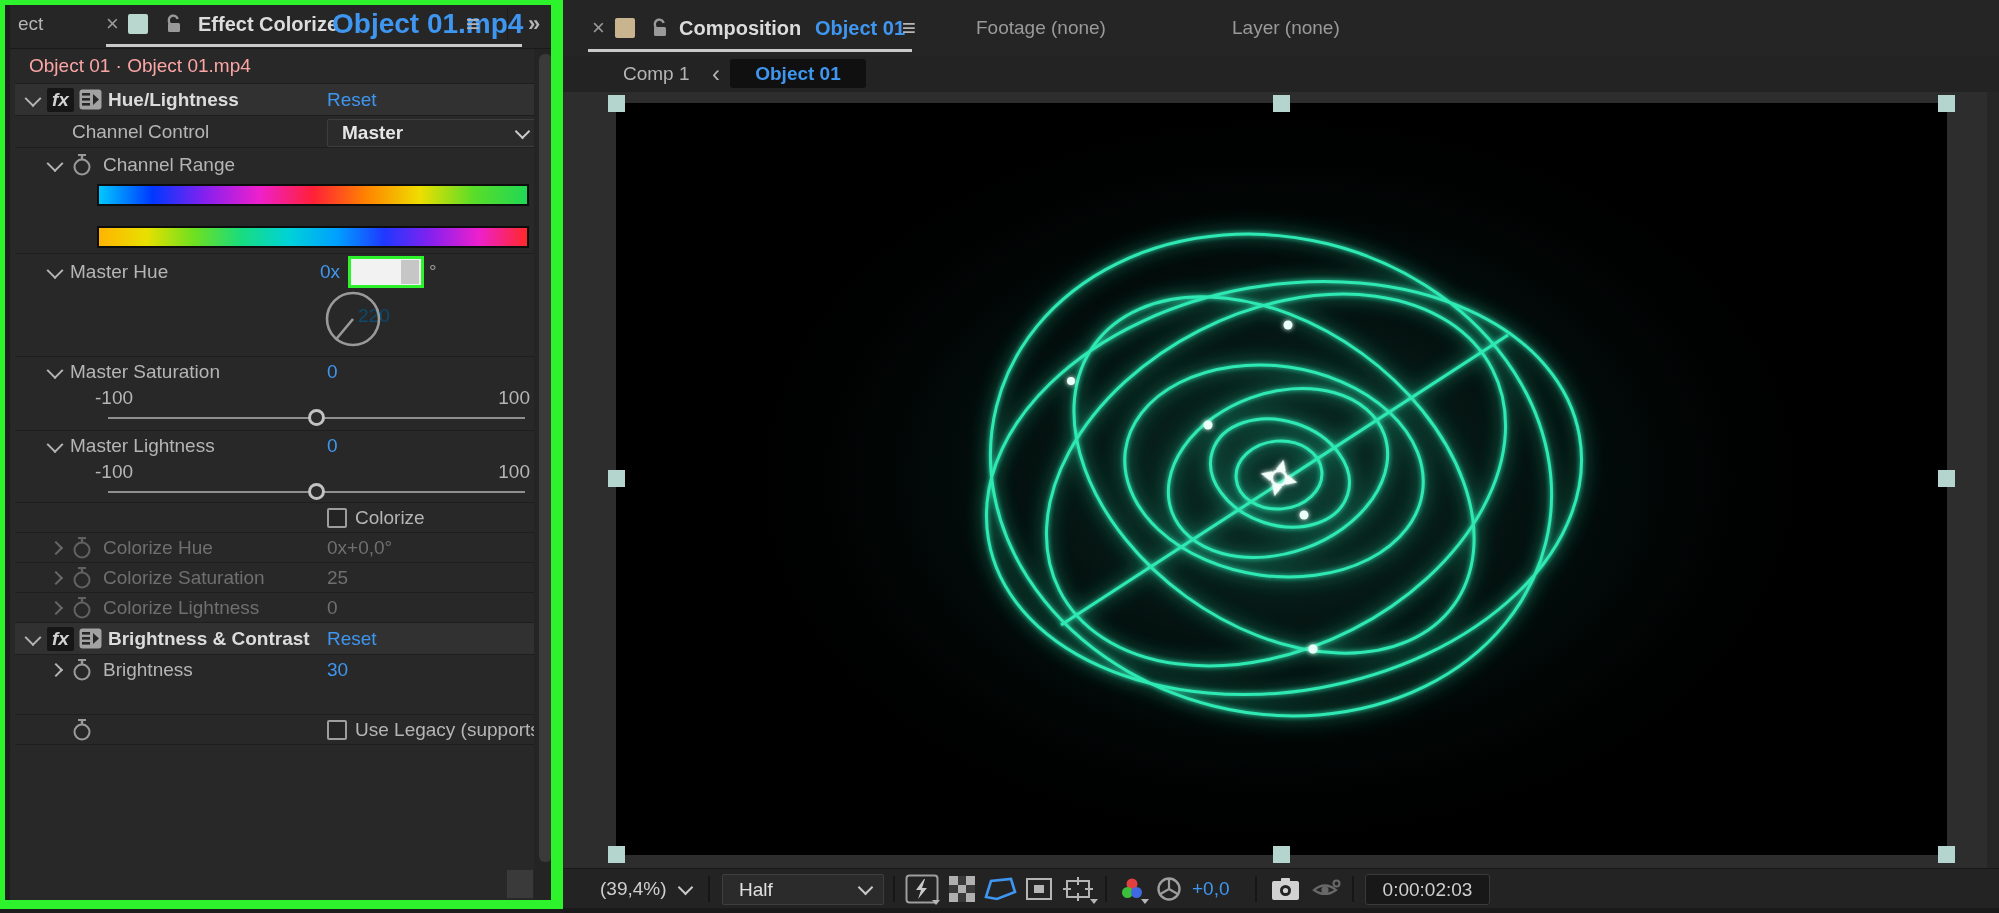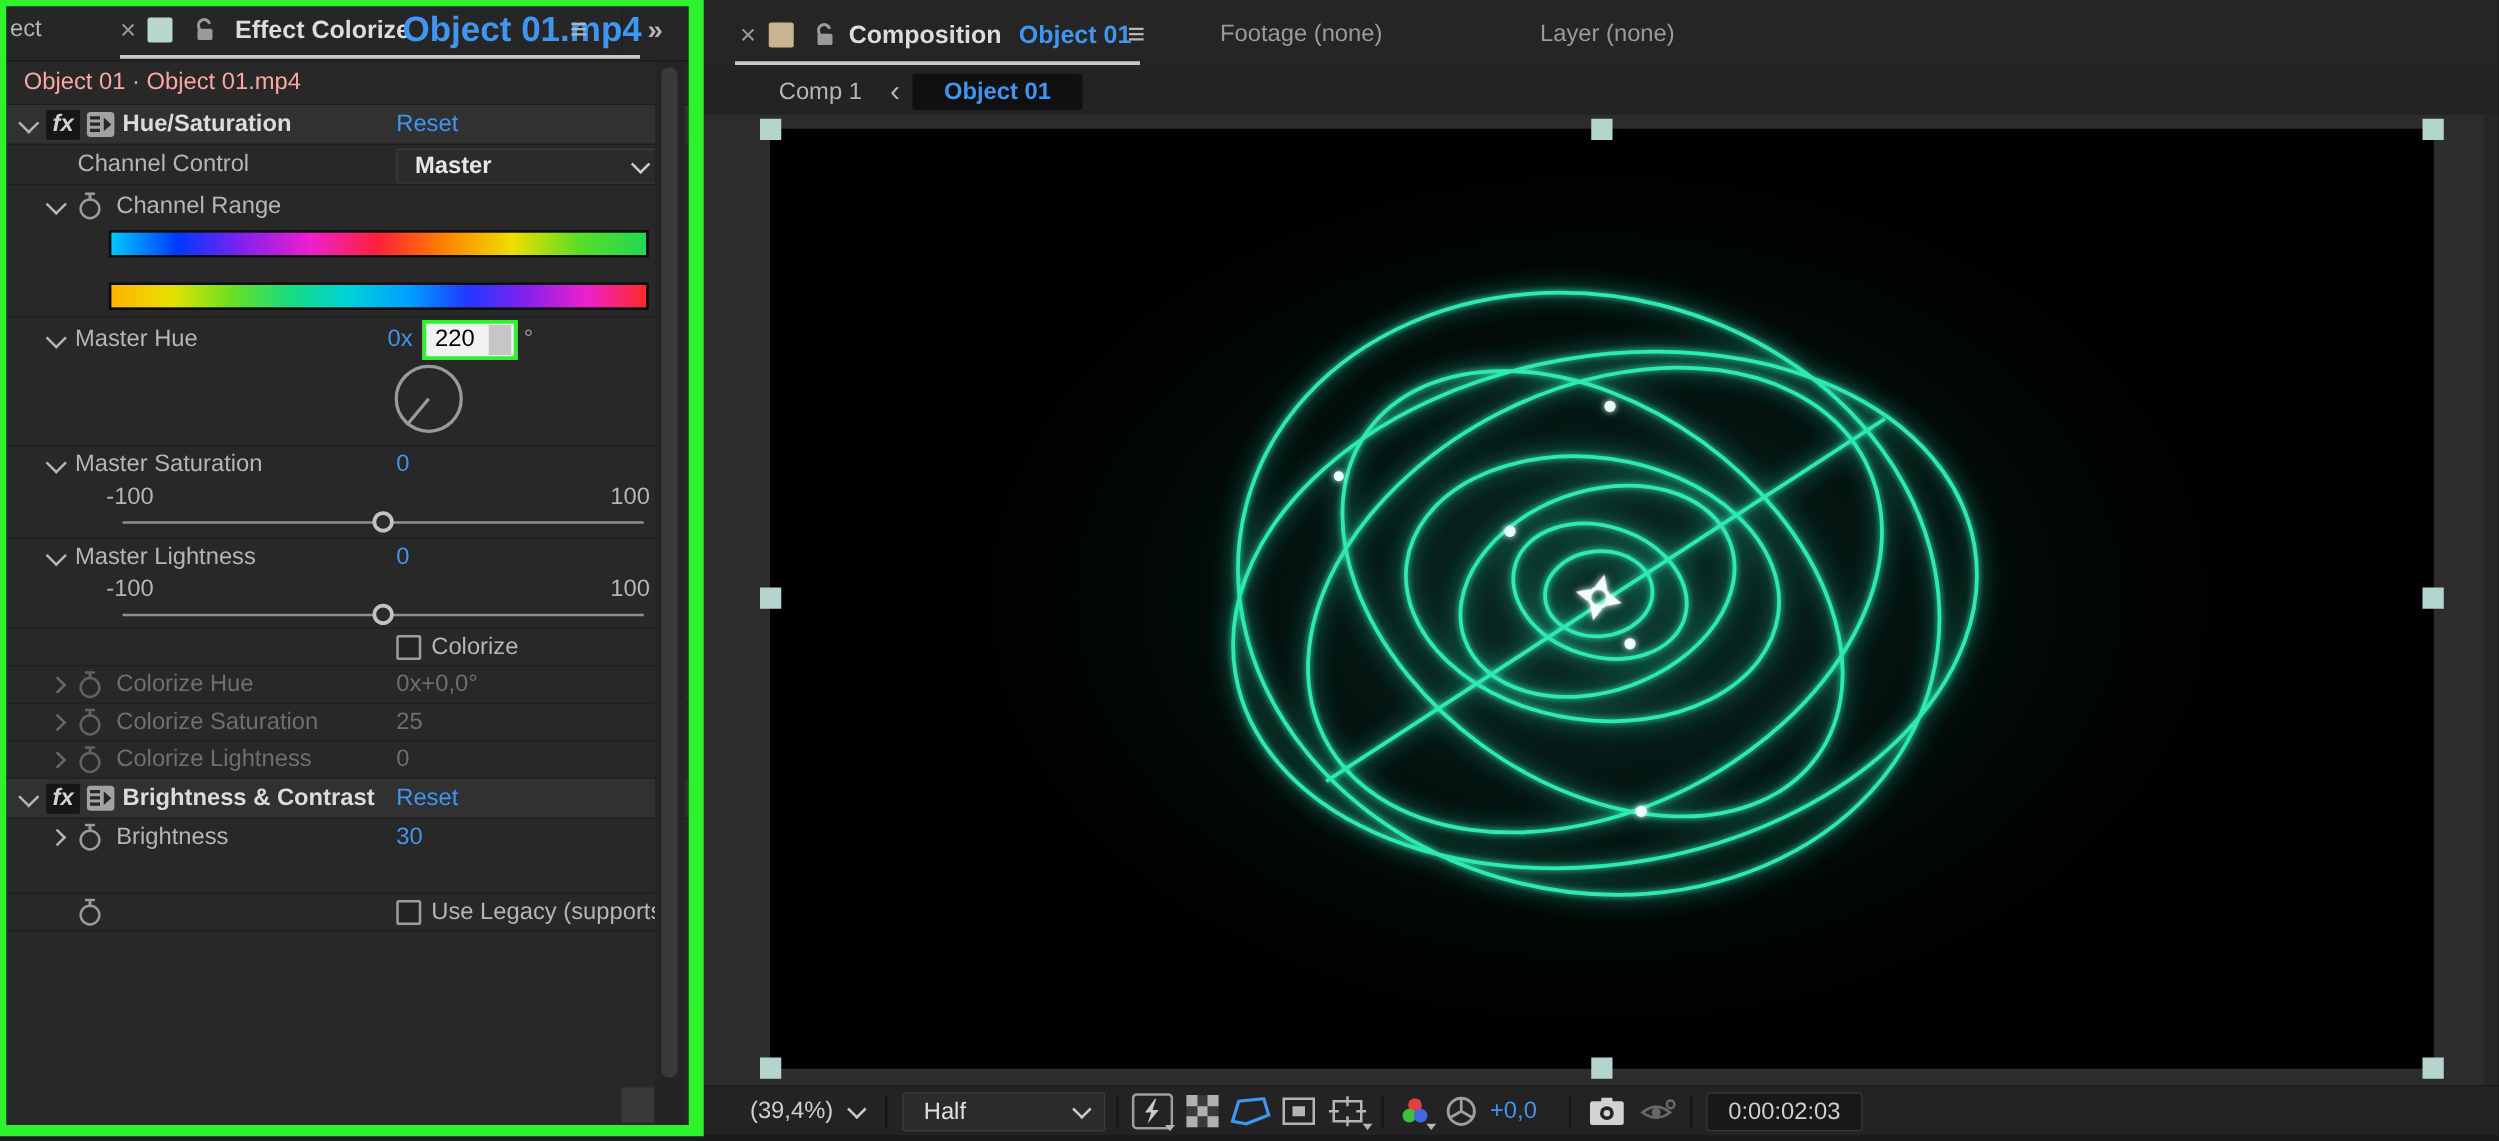--- a/index.html
+++ b/index.html
@@ -34,21 +34,21 @@
   .tri{width:0;height:0;border-left:4px solid transparent;border-right:4px solid transparent;border-top:5px solid #b5b5b5;position:absolute;}
   .tbtn{position:absolute;display:flex;align-items:center;justify-content:center;}
   
   .psq{width:20px;height:20px;border-radius:2px;display:inline-block;}
 </style>
 </head>
 <body>
 
 <div id="app">
 
-  <div class="abs" style="left:0;top:0;width:562px;height:900px;background:#282828;overflow:hidden;">
+  <div class="abs" style="left:10px;top:0;width:562px;height:900px;background:#282828;overflow:hidden;">
 
     <div class="abs" style="left:0;top:0;width:551px;height:48px;background:#262626;border-bottom:1px solid #1a1a1a;">
       <span class="ri lbl" style="left:8px;">ect</span>
       <span class="ri" style="left:96px;color:#9a9a9a;font-size:22px;">×</span>
       <span class="ri" style="left:118px;">
         <span class="psq" style="background:#b9d6cf;"></span>
       </span>
       <span class="ri" style="left:155px;">
         <svg width="18" height="22" viewBox="0 0 18 22">
           <path d="M4 10 V7 a4.5 4.5 0 0 1 9 0" fill="none" stroke="#9a9a9a" stroke-width="2.4" transform="rotate(-14 9 8)"></path>
@@ -77,21 +77,21 @@
       </span>
       <span class="ri" style="left:64px;">
         <svg width="23" height="21" viewBox="0 0 23 21">
           <rect x="0.5" y="0.5" width="22" height="20" rx="3" fill="#a2a2a2"></rect>
           <rect x="3" y="4" width="8" height="2.6" fill="#262626"></rect>
           <rect x="3" y="9" width="8" height="2.6" fill="#262626"></rect>
           <rect x="3" y="14" width="8" height="2.6" fill="#262626"></rect>
           <path d="M14 5 L20 10.5 L14 16 Z" fill="#262626"></path>
         </svg>
       </span>
-      <span class="ri lblb" style="left:93px;">Hue/Saturation</span>
+      <span class="ri lblb" style="left:93px;">Hue/Lightness</span>
       <span class="ri blue" style="left:312px;">Reset</span>
     </div>
 
     <div class="row sep" style="top:115px;height:32px;">
       <span class="ri lbl" style="left:57px;">Channel Control</span>
       <div class="abs" style="left:312px;top:3px;width:210px;height:26px;background:#2b2b2b;border:1px solid #3e3e3e;border-radius:2px;">
         <span class="ri" style="left:14px;color:#e6e6e6;font-weight:bold;">Master</span>
         <span class="ri" style="right:10px;left:auto;">
             <span class="ddchev"></span>
           </span>
@@ -115,21 +115,21 @@
     <div class="gbar" style="top: 184px; background: linear-gradient(to right, rgb(0, 200, 255), rgb(0, 56, 255), rgb(136, 32, 238), rgb(238, 32, 204), rgb(255, 32, 56), rgb(255, 132, 0), rgb(238, 222, 0), rgb(90, 221, 40), rgb(32, 216, 85));"></div>
     <div class="gbar" style="top: 226px; background: linear-gradient(to right, rgb(255, 180, 0), rgb(232, 224, 0), rgb(110, 224, 32), rgb(24, 220, 128), rgb(0, 210, 216), rgb(0, 160, 255), rgb(32, 56, 255), rgb(136, 32, 238), rgb(238, 32, 204), rgb(255, 40, 40));"></div>
 
     <div class="row sep" style="top:253px;height:37px;">
       <span class="ri" style="left:34px;">
           <span class="chev down"></span>
         </span>
       <span class="ri lbl" style="left:55px;">Master Hue</span>
       <span class="ri blue" style="left:305px;">0x</span>
       <div class="abs" style="left:333px;top:2px;width:70px;height:26px;background:#f2f2f2;border:3px solid #2df32d;">
-        <span class="ri" style="left:7px;color:#000000;">220</span>
+        <span class="ri" style="left:7px;color:#0c4a6e;margin-top:44px;">220</span>
         <div class="abs" style="right:2px;top:1px;width:18px;height:24px;background:#c6c6c6;"></div>
       </div>
       <span class="ri" style="left:414px;color:#9a9a9a;">°</span>
     </div>
 
     <svg class="abs" style="left:314px;top:290px;" width="58" height="58" viewBox="0 0 58 58">
       <circle cx="29" cy="29" r="26" fill="none" stroke="#9a9a9a" stroke-width="2.6"></circle>
       <line x1="29" y1="29" x2="11.5" y2="50" stroke="#9a9a9a" stroke-width="2.6"></line>
     </svg>
 

